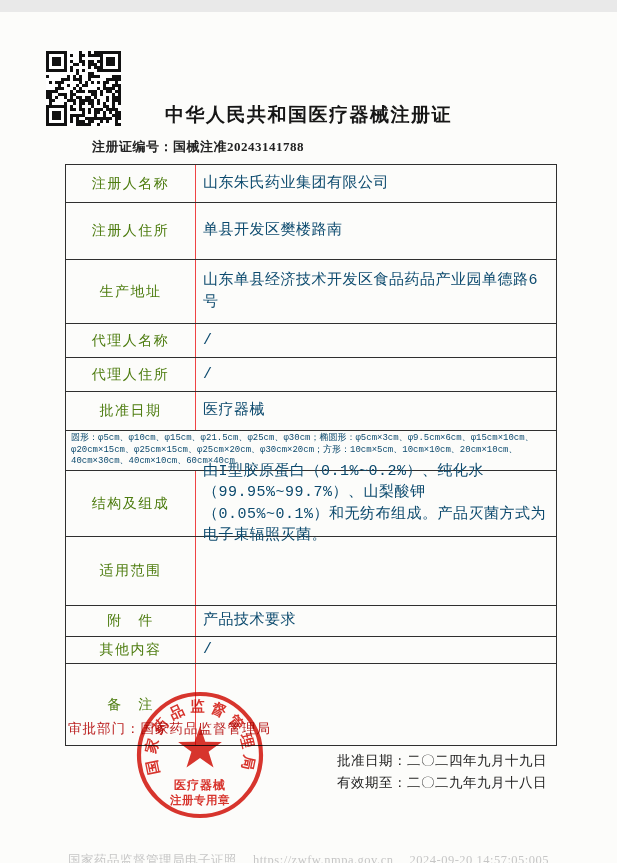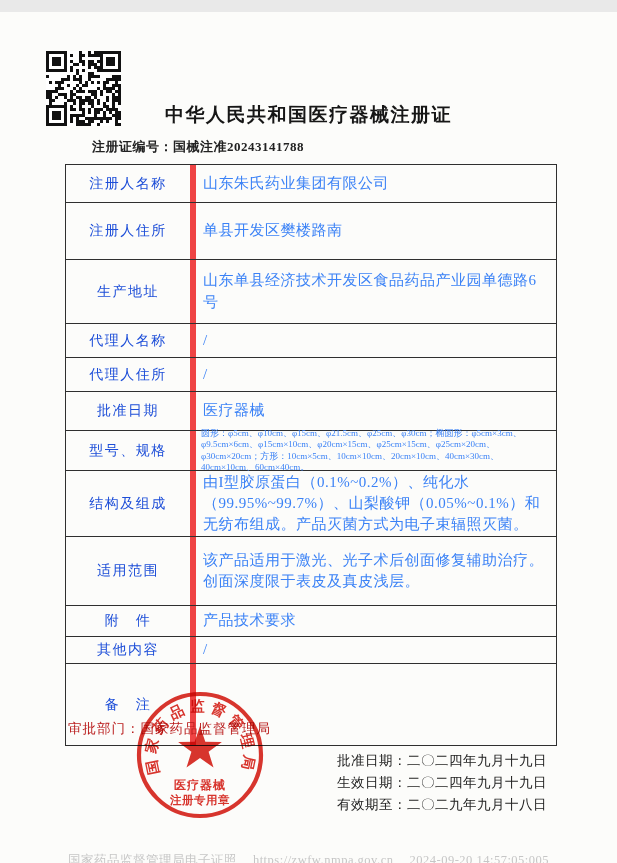--- a/index.html
+++ b/index.html
@@ -35,29 +35,29 @@
   .trow:nth-child(4){height:34px}
   .trow:nth-child(5){height:34px}
   .trow:nth-child(6){height:39px}
   .trow:nth-child(7){height:40px}
   .trow:nth-child(8){height:66px}
   .trow:nth-child(9){height:69px}
   .trow:nth-child(10){height:31px}
   .trow:nth-child(11){height:27px}
   .trow:nth-child(12){height:82px}
   .tlabel{
-    width:130px; flex:0 0 130px; border-right:6px solid #ef4444;
+    width:130px; flex:0 0 130px; border-right:1px solid #ef4444;
     display:flex; align-items:center; justify-content:center;
-    font-size:14px; letter-spacing:1.5px; color:#1d4ed8; box-sizing:border-box;
+    font-size:14px; letter-spacing:1.5px; color:#4d7c0f; box-sizing:border-box;
     text-align:center;
   }
   .tvalue{
     flex:1; display:flex; align-items:center;
     padding:3px 8px 3px 7px; font-size:15px; line-height:1.42;
-    letter-spacing:.5px; color:#3b82f6; box-sizing:border-box;
+    letter-spacing:.5px; color:#0c4a6e; box-sizing:border-box;font-family:Liberation Mono, monospace;
   }
   .trow:nth-child(7) .tvalue{
     font-size:9px; line-height:11.5px; letter-spacing:0; padding:2px 5px;
   }
   
   .approval{
     position:absolute; left:68px; top:708px;
     font-size:13.5px; letter-spacing:1px; color:#b91c1c;
   }
   .dates{
@@ -439,50 +439,47 @@
     </div>
     <div class="trow">
       <div class="tlabel">代理人住所</div>
       <div class="tvalue">/</div>
     </div>
     <div class="trow">
       <div class="tlabel">批准日期</div>
       <div class="tvalue">医疗器械</div>
     </div>
     <div class="trow">
-      <div class="tlabel">型号、规格</div>
       <div class="tvalue">圆形：φ5cm、φ10cm、φ15cm、φ21.5cm、φ25cm、φ30cm；椭圆形：φ5cm×3cm、φ9.5cm×6cm、φ15cm×10cm、φ20cm×15cm、φ25cm×15cm、φ25cm×20cm、φ30cm×20cm；方形：10cm×5cm、10cm×10cm、20cm×10cm、40cm×30cm、40cm×10cm、60cm×40cm。</div>
     </div>
     <div class="trow">
       <div class="tlabel">结构及组成</div>
       <div class="tvalue">由I型胶原蛋白（0.1%~0.2%）、纯化水（99.95%~99.7%）、山梨酸钾（0.05%~0.1%）和无纺布组成。产品灭菌方式为电子束辐照灭菌。</div>
     </div>
     <div class="trow">
       <div class="tlabel">适用范围</div>
-      <div class="tvalue">该产品适用于激光、光子术后创面修复辅助治疗。创面深度限于表皮及真皮浅层。</div>
     </div>
     <div class="trow">
       <div class="tlabel">附　件</div>
       <div class="tvalue">产品技术要求</div>
     </div>
     <div class="trow">
       <div class="tlabel">其他内容</div>
       <div class="tvalue">/</div>
     </div>
     <div class="trow">
       <div class="tlabel">备　注</div>
       <div class="tvalue"></div>
     </div>
   </div>
 
   <div class="approval"><span>审批部门：</span><span>国家药品监督管理局</span></div>
 
   <div class="dates">
     <div class="dline"><span>批准日期：</span><span>二〇二四年九月十九日</span></div>
-    <div class="dline"><span>生效日期：</span><span>二〇二四年九月十九日</span></div>
     <div class="dline"><span>有效期至：</span><span>二〇二九年九月十八日</span></div>
   </div>
 
   <div class="stamp">
     <svg viewBox="0 0 132 132" aria-hidden="true">
       <circle class="ring" cx="66" cy="66" r="61" stroke="#d8251e"></circle>
       <path id="stamp-arc-path" d="M 27.9 88 A 44 44 0 1 1 104.1 88" fill="none" stroke="none"></path>
       <text class="arc" fill="#d8251e">
         <textPath href="#stamp-arc-path" startOffset="50%" text-anchor="middle">国家药品监督管理局</textPath>
       </text>

